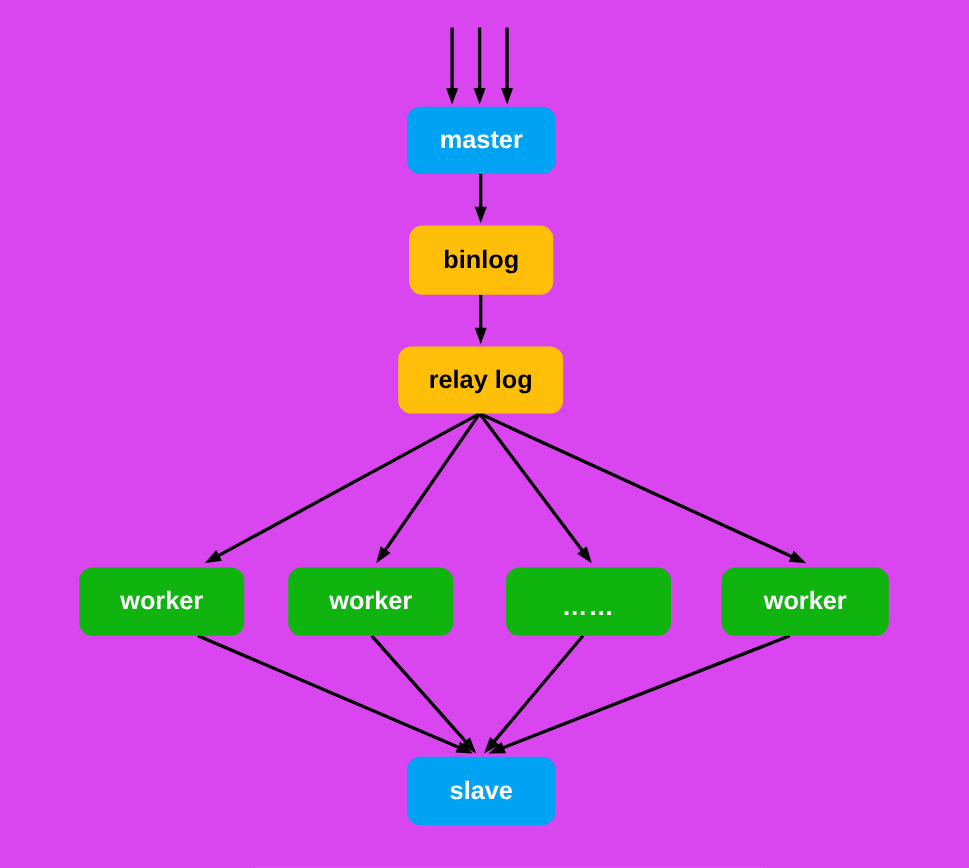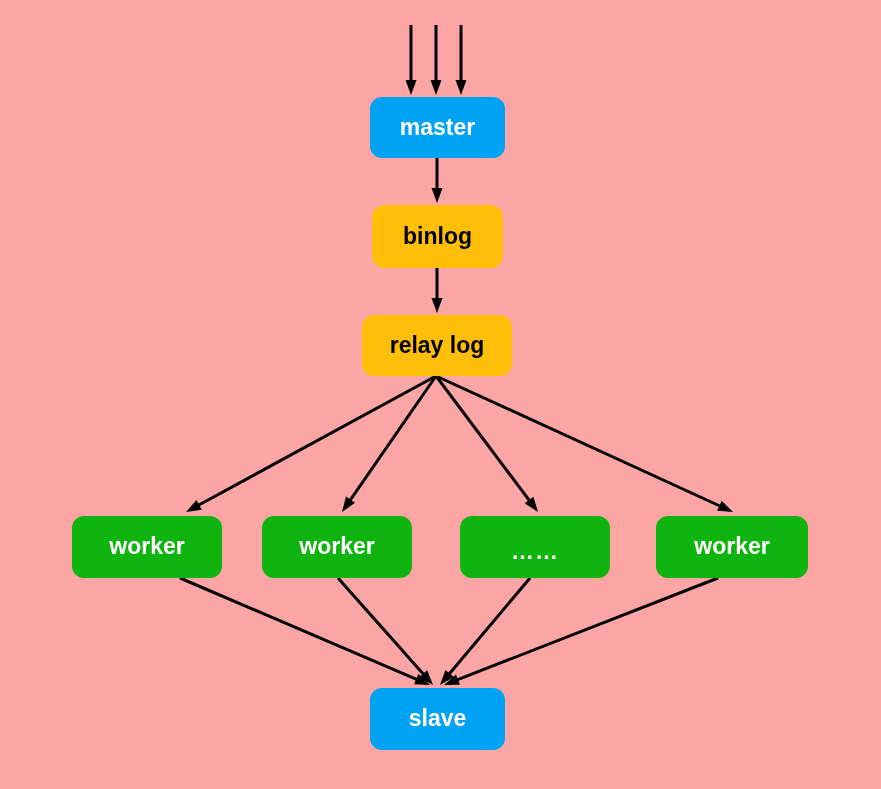--- a/index.html
+++ b/index.html
@@ -11,21 +11,21 @@
   body {
     width: 881px;
     height: 789px;
     font-family: "Liberation Sans", sans-serif;
     overflow: hidden;
   }
   #diagram-root {
     position: relative;
     width: 881px;
     height: 789px;
-    background: #fca5a5;
+    background: #d946ef;
   }
   svg#diagram-svg {
     display: block;
     width: 881px;
     height: 789px;
   }
   .node-label {
     font-family: "Liberation Sans", sans-serif;
     font-size: 23px;
     font-weight: 700;

